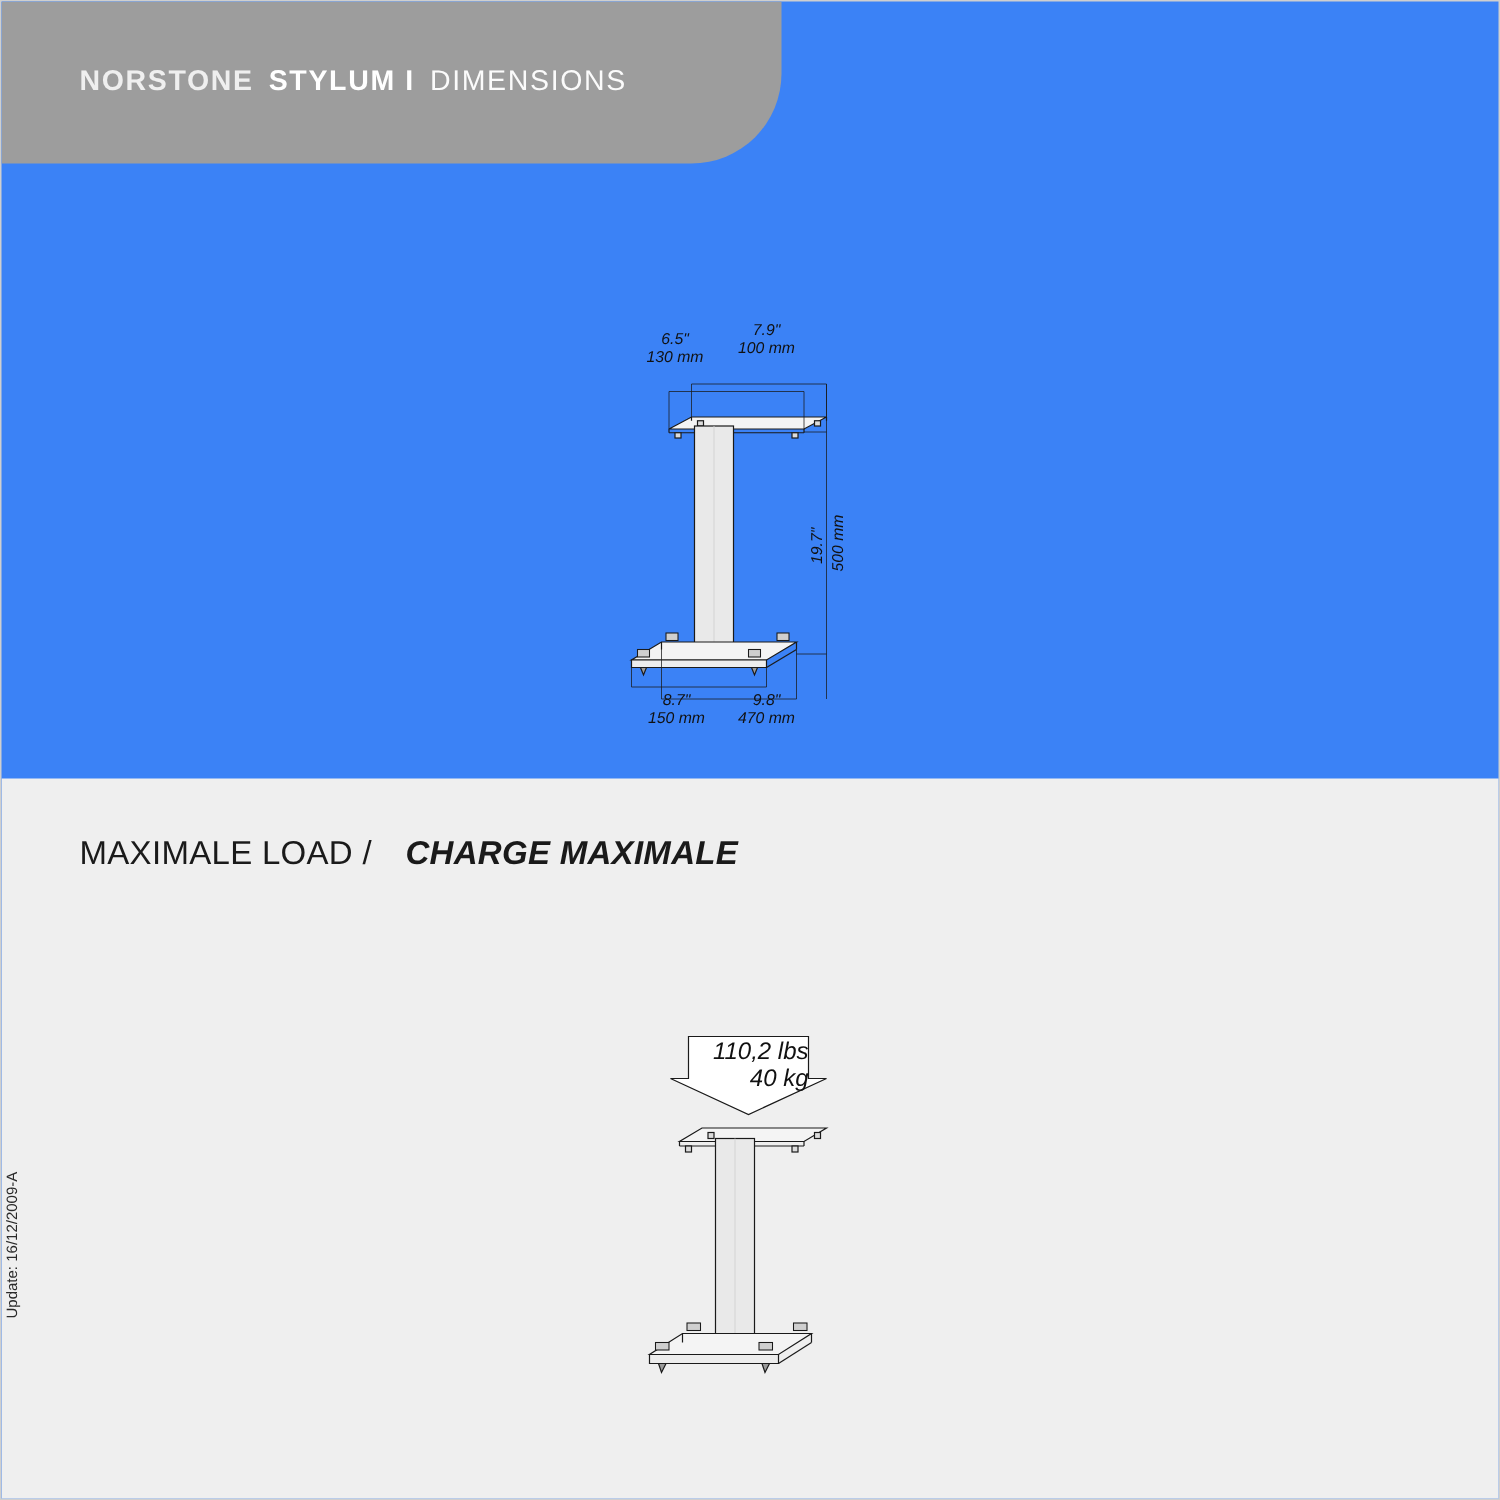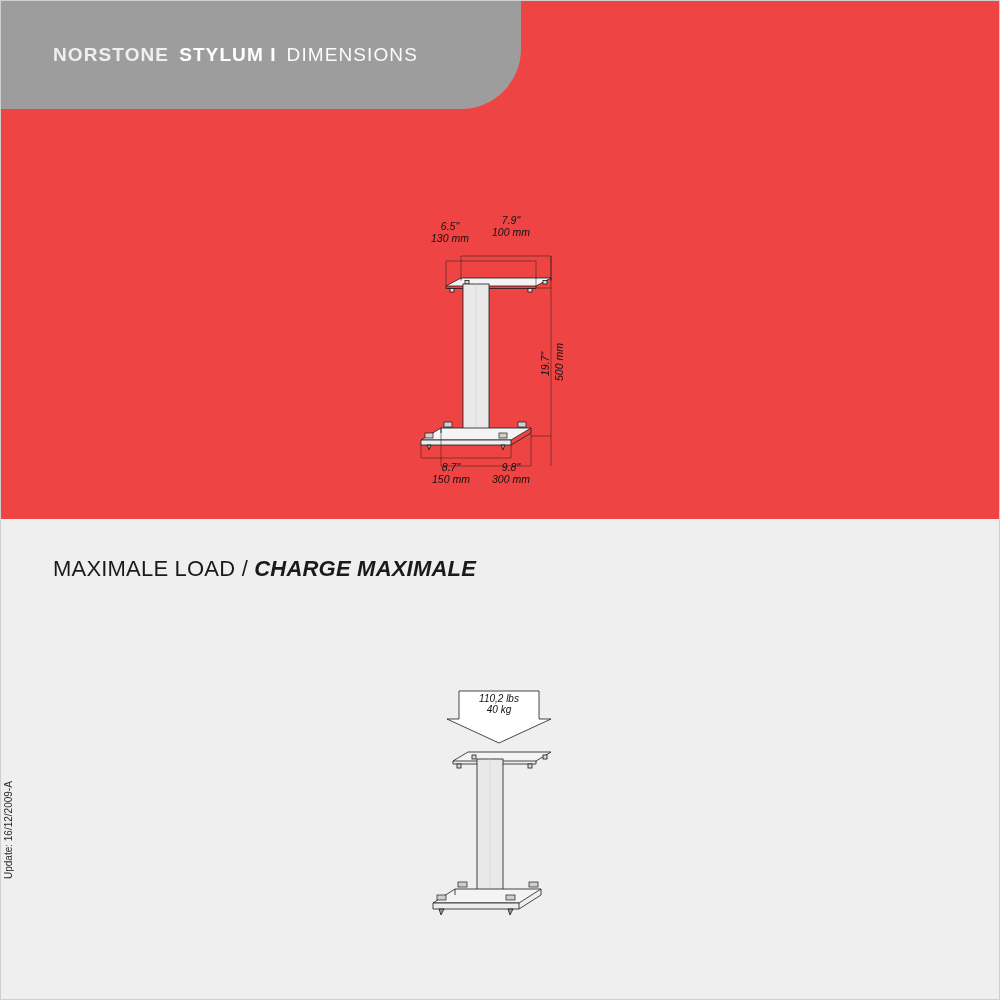--- a/index.html
+++ b/index.html
@@ -8,21 +8,21 @@
     background: #ffffff;
   }
   body {
     font-family: "Liberation Sans", sans-serif;
   }
   #page {
     position: relative;
     width: 1000px;
     height: 1000px;
     overflow: hidden;
-    background: #ef4444;
+    background: #3b82f6;
     border: 1px solid #cfcfcf;
     box-sizing: border-box;
   }
 
   
   .header-band {
     position: absolute;
     left: 0;
     top: 0;
     width: 520px;
@@ -71,20 +71,21 @@
     left: 52px;
     top: 555px;
     font-size: 22px;
     color: #1a1a1a;
     letter-spacing: 0.2px;
     white-space: nowrap;
   }
   .lower-panel-title .fr {
     font-style: italic;
     font-weight: bold;
+    margin-left: 16px;
   }
 
   
   .update-text {
     position: absolute;
     left: 2px;
     top: 858px;
     width: 140px;
     transform: rotate(-90deg);
     transform-origin: 10px 10px;
@@ -114,25 +115,25 @@
     font-size: 10.5px;
     font-style: italic;
     color: #111111;
     white-space: nowrap;
     transform: rotate(-90deg);
     transform-origin: left top;
   }
 
   .load-label {
     position: absolute;
-    font-size: 10px;
+    font-size: 16px;
     font-style: italic;
     color: #111111;
     white-space: nowrap;
-    text-align: center;
+    text-align: right;
   }
 </style>
 </head>
 <body>
 
 <div id="page">
 
   <div class="header-band"></div>
   <div class="header-title">
     <span class="brand">NORSTONE</span><span class="model">STYLUM I</span><span class="section">DIMENSIONS</span>
@@ -211,21 +212,21 @@
       <span>500 mm</span>
     </div>
 
     <div class="dim-label" style="left: 10px; top: 235px; width: 80px;">
       <span>8.7"</span><br>
       <span>150 mm</span>
     </div>
 
     <div class="dim-label" style="left: 70px; top: 235px; width: 80px;">
       <span>9.8"</span><br>
-      <span>300 mm</span>
+      <span>470 mm</span>
     </div>
   </div>
 
   <div class="lower-panel"></div>
   <div class="lower-panel-title">
     <span>MAXIMALE LOAD </span><span>/ </span><span class="fr">CHARGE MAXIMALE</span>
   </div>
 
   <div class="drawing" id="drawing-bottom">
     <svg width="180" height="270" viewBox="0 0 180 270" xmlns="http://www.w3.org/2000/svg">

